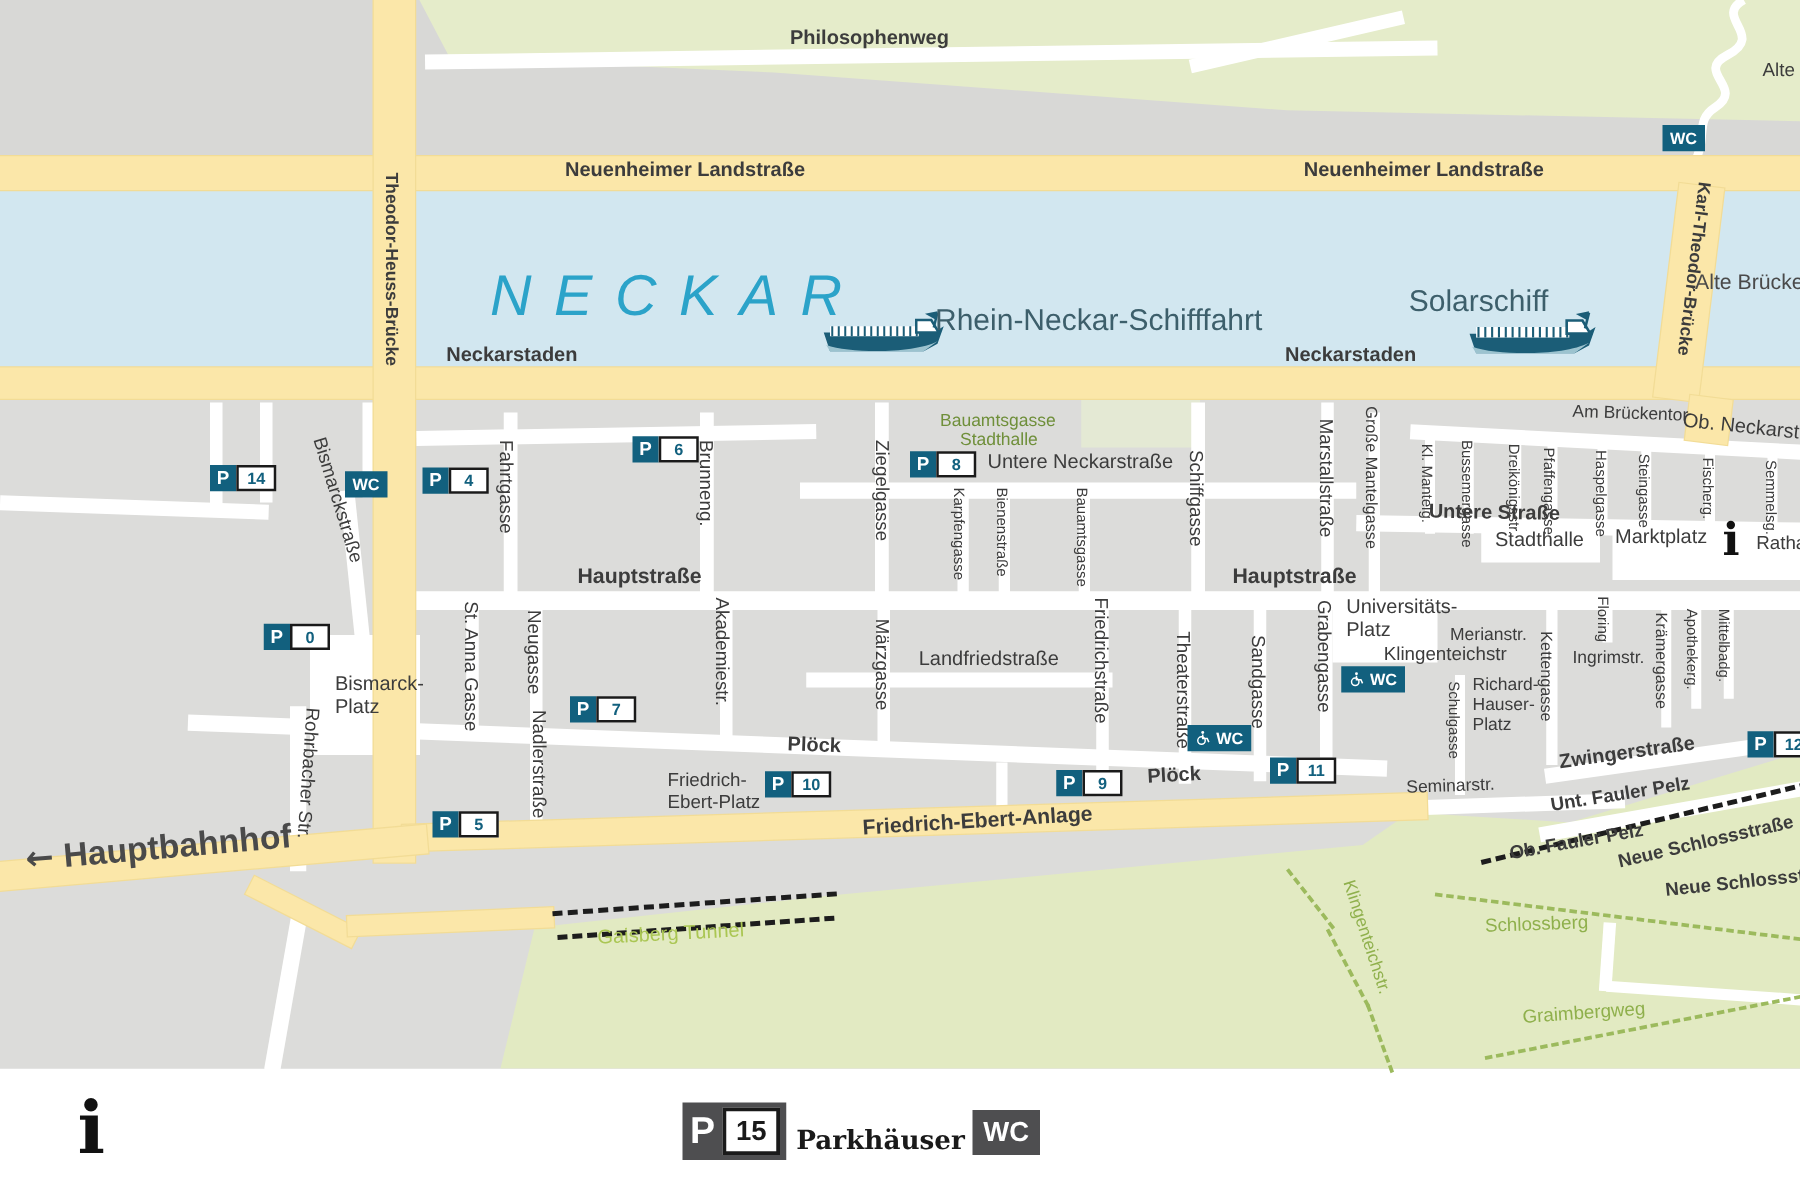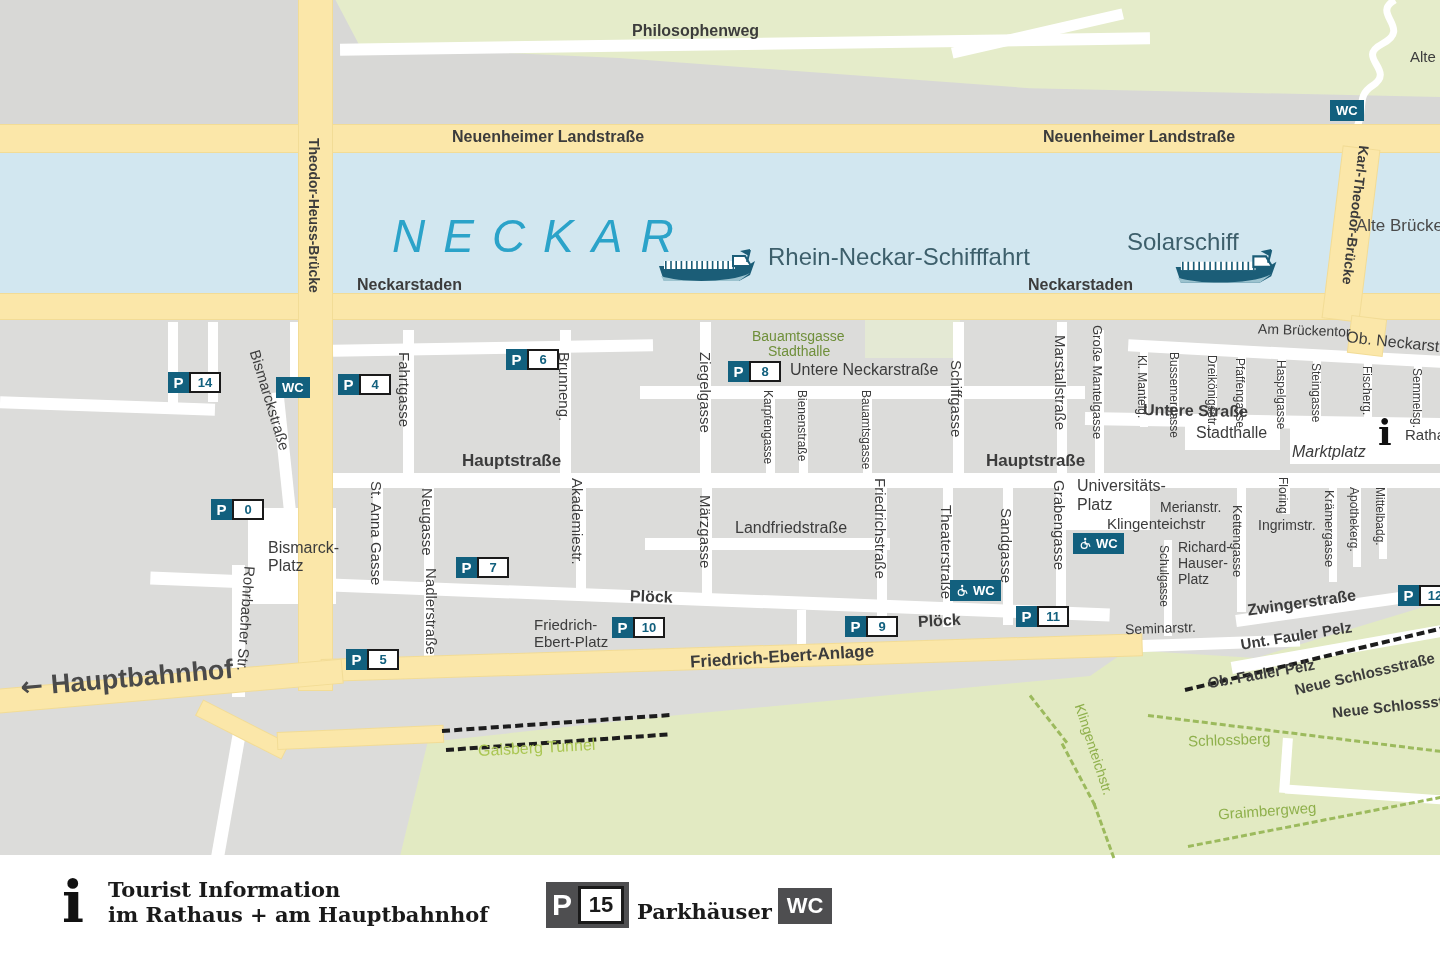--- a/index.html
+++ b/index.html
@@ -163,21 +163,21 @@
     <path d="M99 1 L89 3 L98 8 Z" fill="#1b5d77"></path>
   </svg>
 
   <div class="lb b s16" style="left:632px;top:23px;">Philosophenweg</div>
   <div class="lb" style="left:1410px;top:49px;">Alte</div>
   <div class="lb b s16" style="left:452px;top:129px;">Neuenheimer Landstraße</div>
   <div class="lb b s16" style="left:1043px;top:129px;">Neuenheimer Landstraße</div>
   <div class="lb v b s14" style="left:306px;top:138px;">Theodor-Heuss-Brücke</div>
   <div class="lb v b s14" style="left:1348px;top:145px;transform:rotate(7deg);">Karl-Theodor-Brücke</div>
   <div class="lb" id="neckar" style="left:378px;top:212px;margin-left:14px;">NECKAR</div>
-  <div class="lb shipname" style="left:768px;top:244px;">Rhein-Neckar-Schifffahrt</div>
+  <div class="lb shipname" style="left:748px;top:244px;">Rhein-Neckar-Schifffahrt</div>
   <div class="lb shipname" style="left:1127px;top:229px;">Solarschiff</div>
   <div class="lb s17" style="left:1356px;top:217px;color:#4a4a4a;">Alte Brücke</div>
   <div class="lb b s16" style="left:357px;top:277px;">Neckarstaden</div>
   <div class="lb b s16" style="left:1028px;top:277px;">Neckarstaden</div>
 
   <div class="lb" style="left:262px;top:348px;transform:rotate(73deg);transform-origin:0 0;">Bismarckstraße</div>
   <div class="lb s16" style="left:268px;top:540px;">Bismarck-</div>
   <div class="lb s16" style="left:268px;top:558px;">Platz</div>
   <div class="lb v" style="left:238px;top:566px;transform:rotate(4deg);">Rohrbacher Str.</div>
   <div class="lb v" style="left:396px;top:352px;">Fahrtgasse</div>
@@ -211,21 +211,21 @@
   <div class="lb v s12" style="left:1205px;top:355px;">Dreikönigsstr.</div>
   <div class="lb v s12" style="left:1233px;top:358px;">Pfaffengasse</div>
   <div class="lb v s12" style="left:1274px;top:360px;">Haspelgasse</div>
   <div class="lb v s12" style="left:1309px;top:363px;">Steingasse</div>
   <div class="lb v s12" style="left:1360px;top:366px;">Fischerg.</div>
   <div class="lb v s12" style="left:1410px;top:368px;">Semmelsg.</div>
   <div class="lb s14" style="left:1258px;top:323px;transform:rotate(2deg);">Am Brückentor</div>
   <div class="lb s16" style="left:1346px;top:334px;transform:rotate(6deg);">Ob. Neckarst</div>
   <div class="lb b s16" style="left:1143px;top:403px;transform:rotate(1deg);">Untere Straße</div>
   <div class="lb s16" style="left:1196px;top:425px;">Stadthalle</div>
-  <div class="lb s16" style="left:1292px;top:444px;font-style:italic;">Marktplatz</div>
+  <div class="lb s16" style="left:1292px;top:422px;">Marktplatz</div>
   <div class="lb infoi" style="left:1378px;top:414px;font-size:36px;">i</div>
   <div class="lb" style="left:1405px;top:427px;">Ratha</div>
   <div class="lb s16" style="left:1077px;top:478px;">Universitäts-</div>
   <div class="lb s16" style="left:1077px;top:497px;">Platz</div>
   <div class="lb s14" style="left:1160px;top:500px;">Merianstr.</div>
   <div class="lb" style="left:1107px;top:516px;">Klingenteichstr</div>
   <div class="lb s14" style="left:1178px;top:540px;">Richard-</div>
   <div class="lb s14" style="left:1178px;top:556px;">Hauser-</div>
   <div class="lb s14" style="left:1178px;top:572px;">Platz</div>
   <div class="lb v s12" style="left:1157px;top:545px;">Schulgasse</div>
@@ -313,24 +313,20 @@
   <div class="wcb" style="left:1073px;top:533px;">
     <svg viewBox="0 0 20 20" width="13" height="13">
         <circle cx="8" cy="13" r="4.6" fill="none" stroke="#fff" stroke-width="1.8"></circle>
         <circle cx="9.5" cy="3" r="1.8" fill="#fff"></circle>
         <path d="M9.5 5.5 V10.5 H15 L17 15" fill="none" stroke="#fff" stroke-width="1.9"></path>
       </svg>
     <span>WC</span>
   </div>
 
   <div class="lb infoi" style="left:62px;top:872px;font-size:58px;">i</div>
-  <div class="legtxt" style="left:108px;top:878px;">
-    <div>Tourist Information</div>
-    <div>im Rathaus + am Hauptbahnhof</div>
-  </div>
   <div class="lg-p" style="left:546px;top:882px;">
     <span class="lp">P</span>
     <span class="ln">15</span>
   </div>
   <div class="legtxt" style="left:637px;top:900px;">Parkhäuser</div>
   <div class="lg-wc" style="left:778px;top:888px;">WC</div>
 
 </div>
 
 </body></html>

